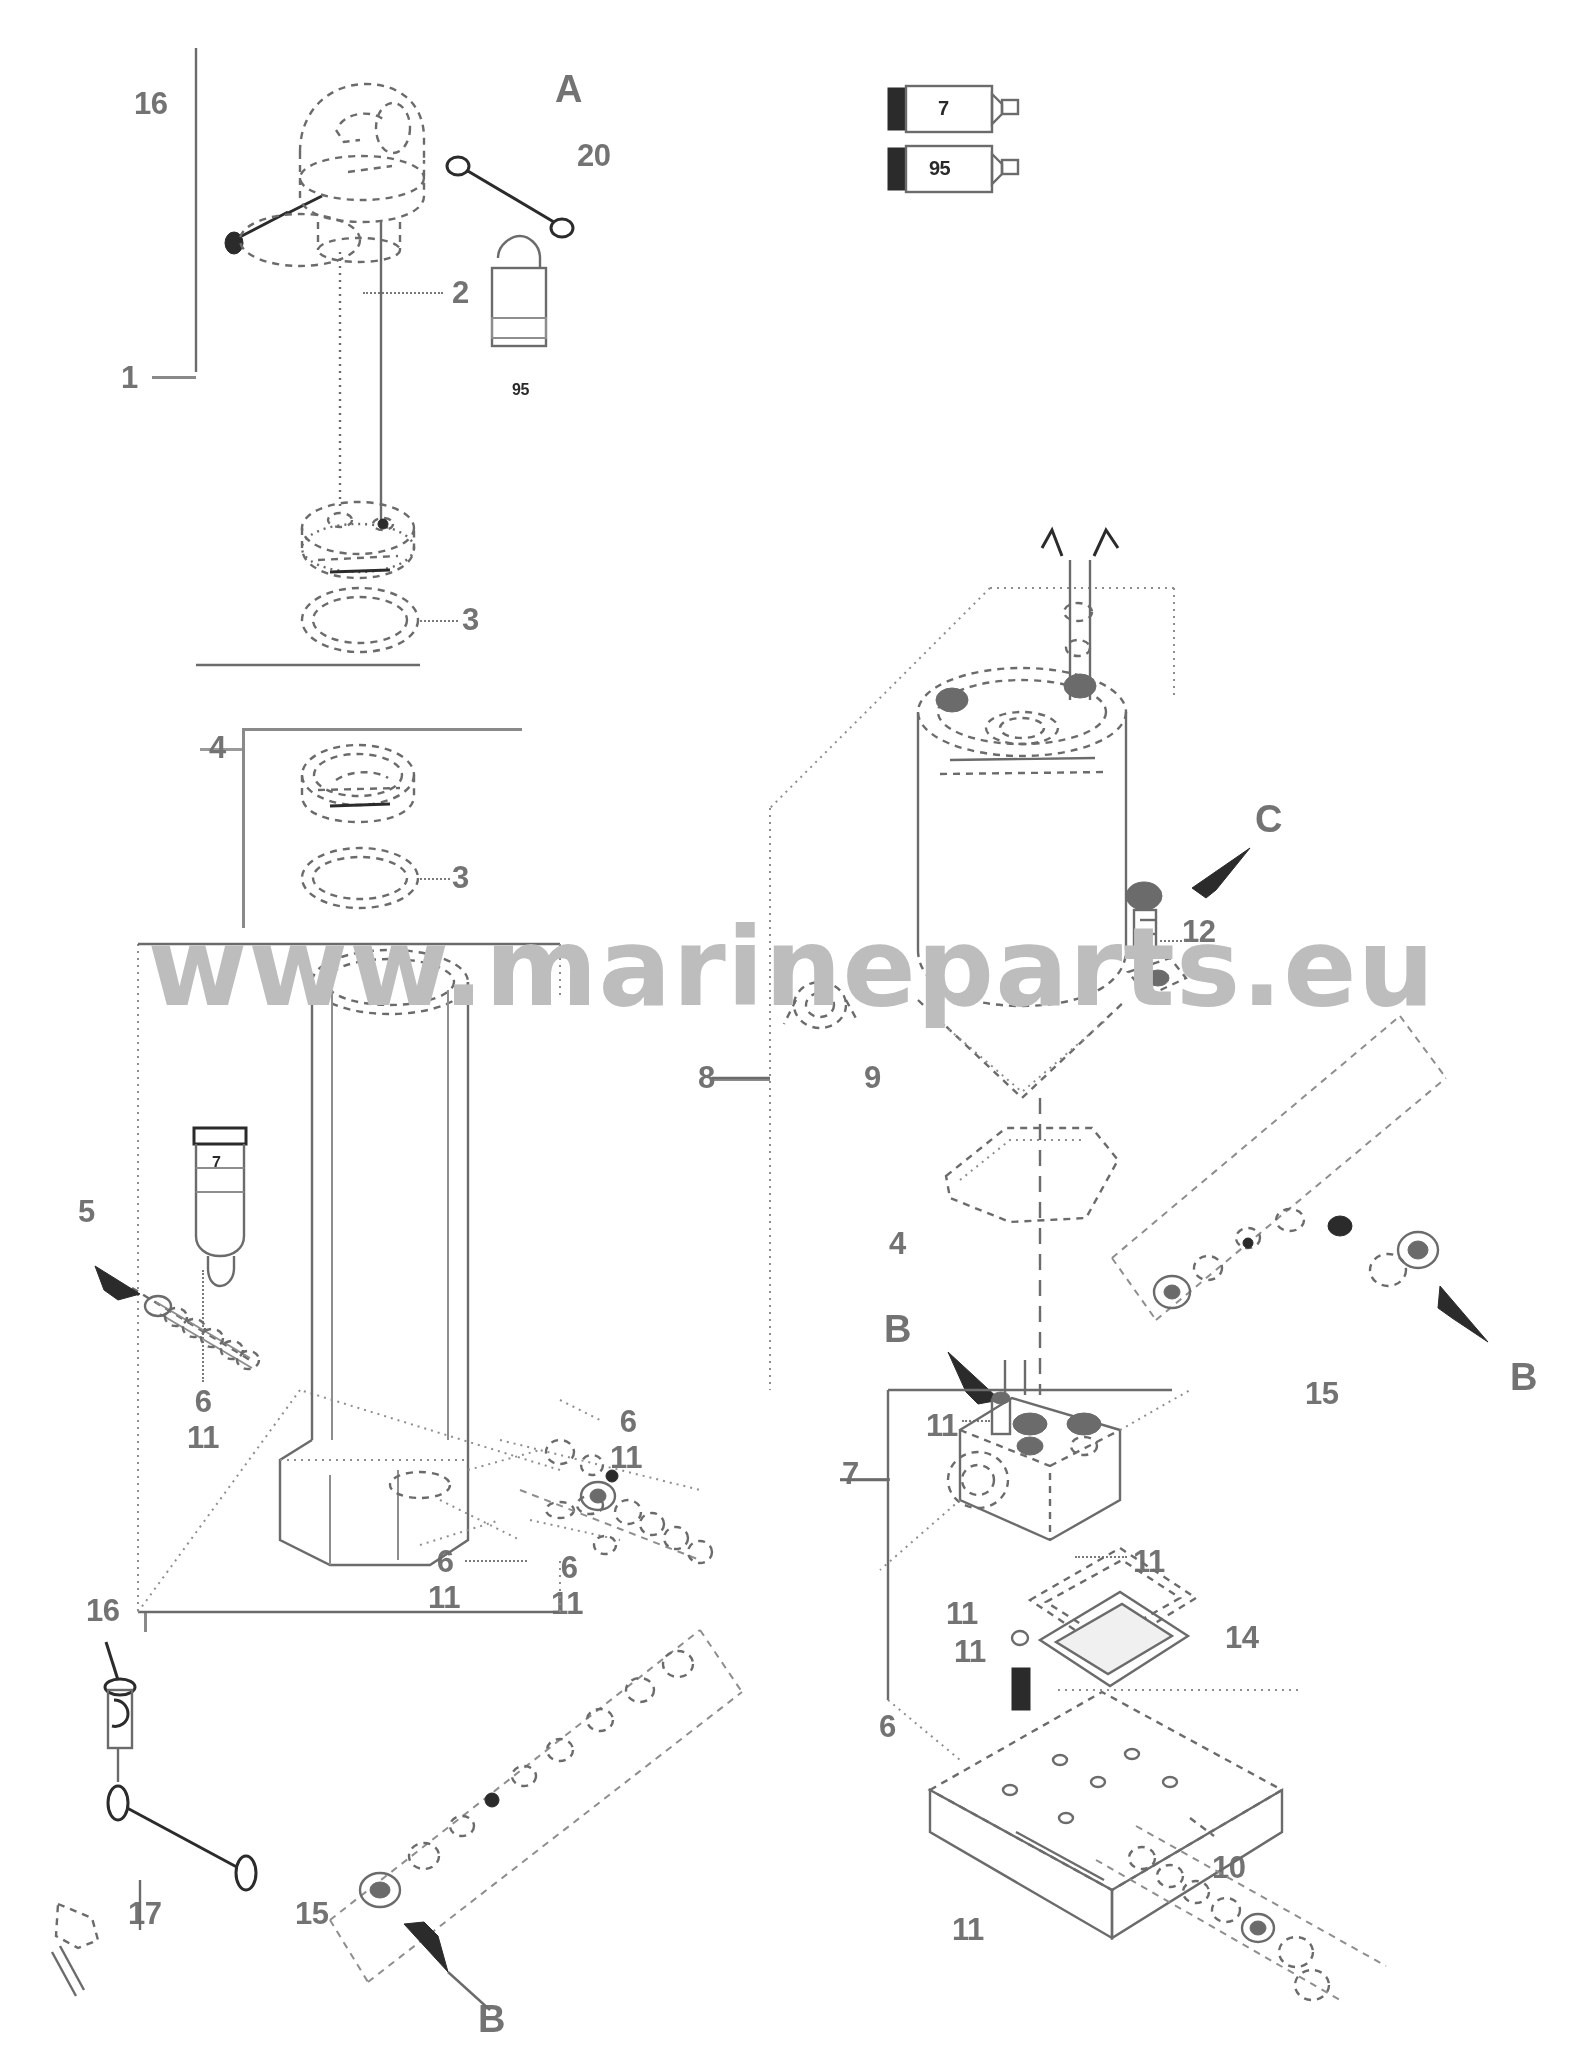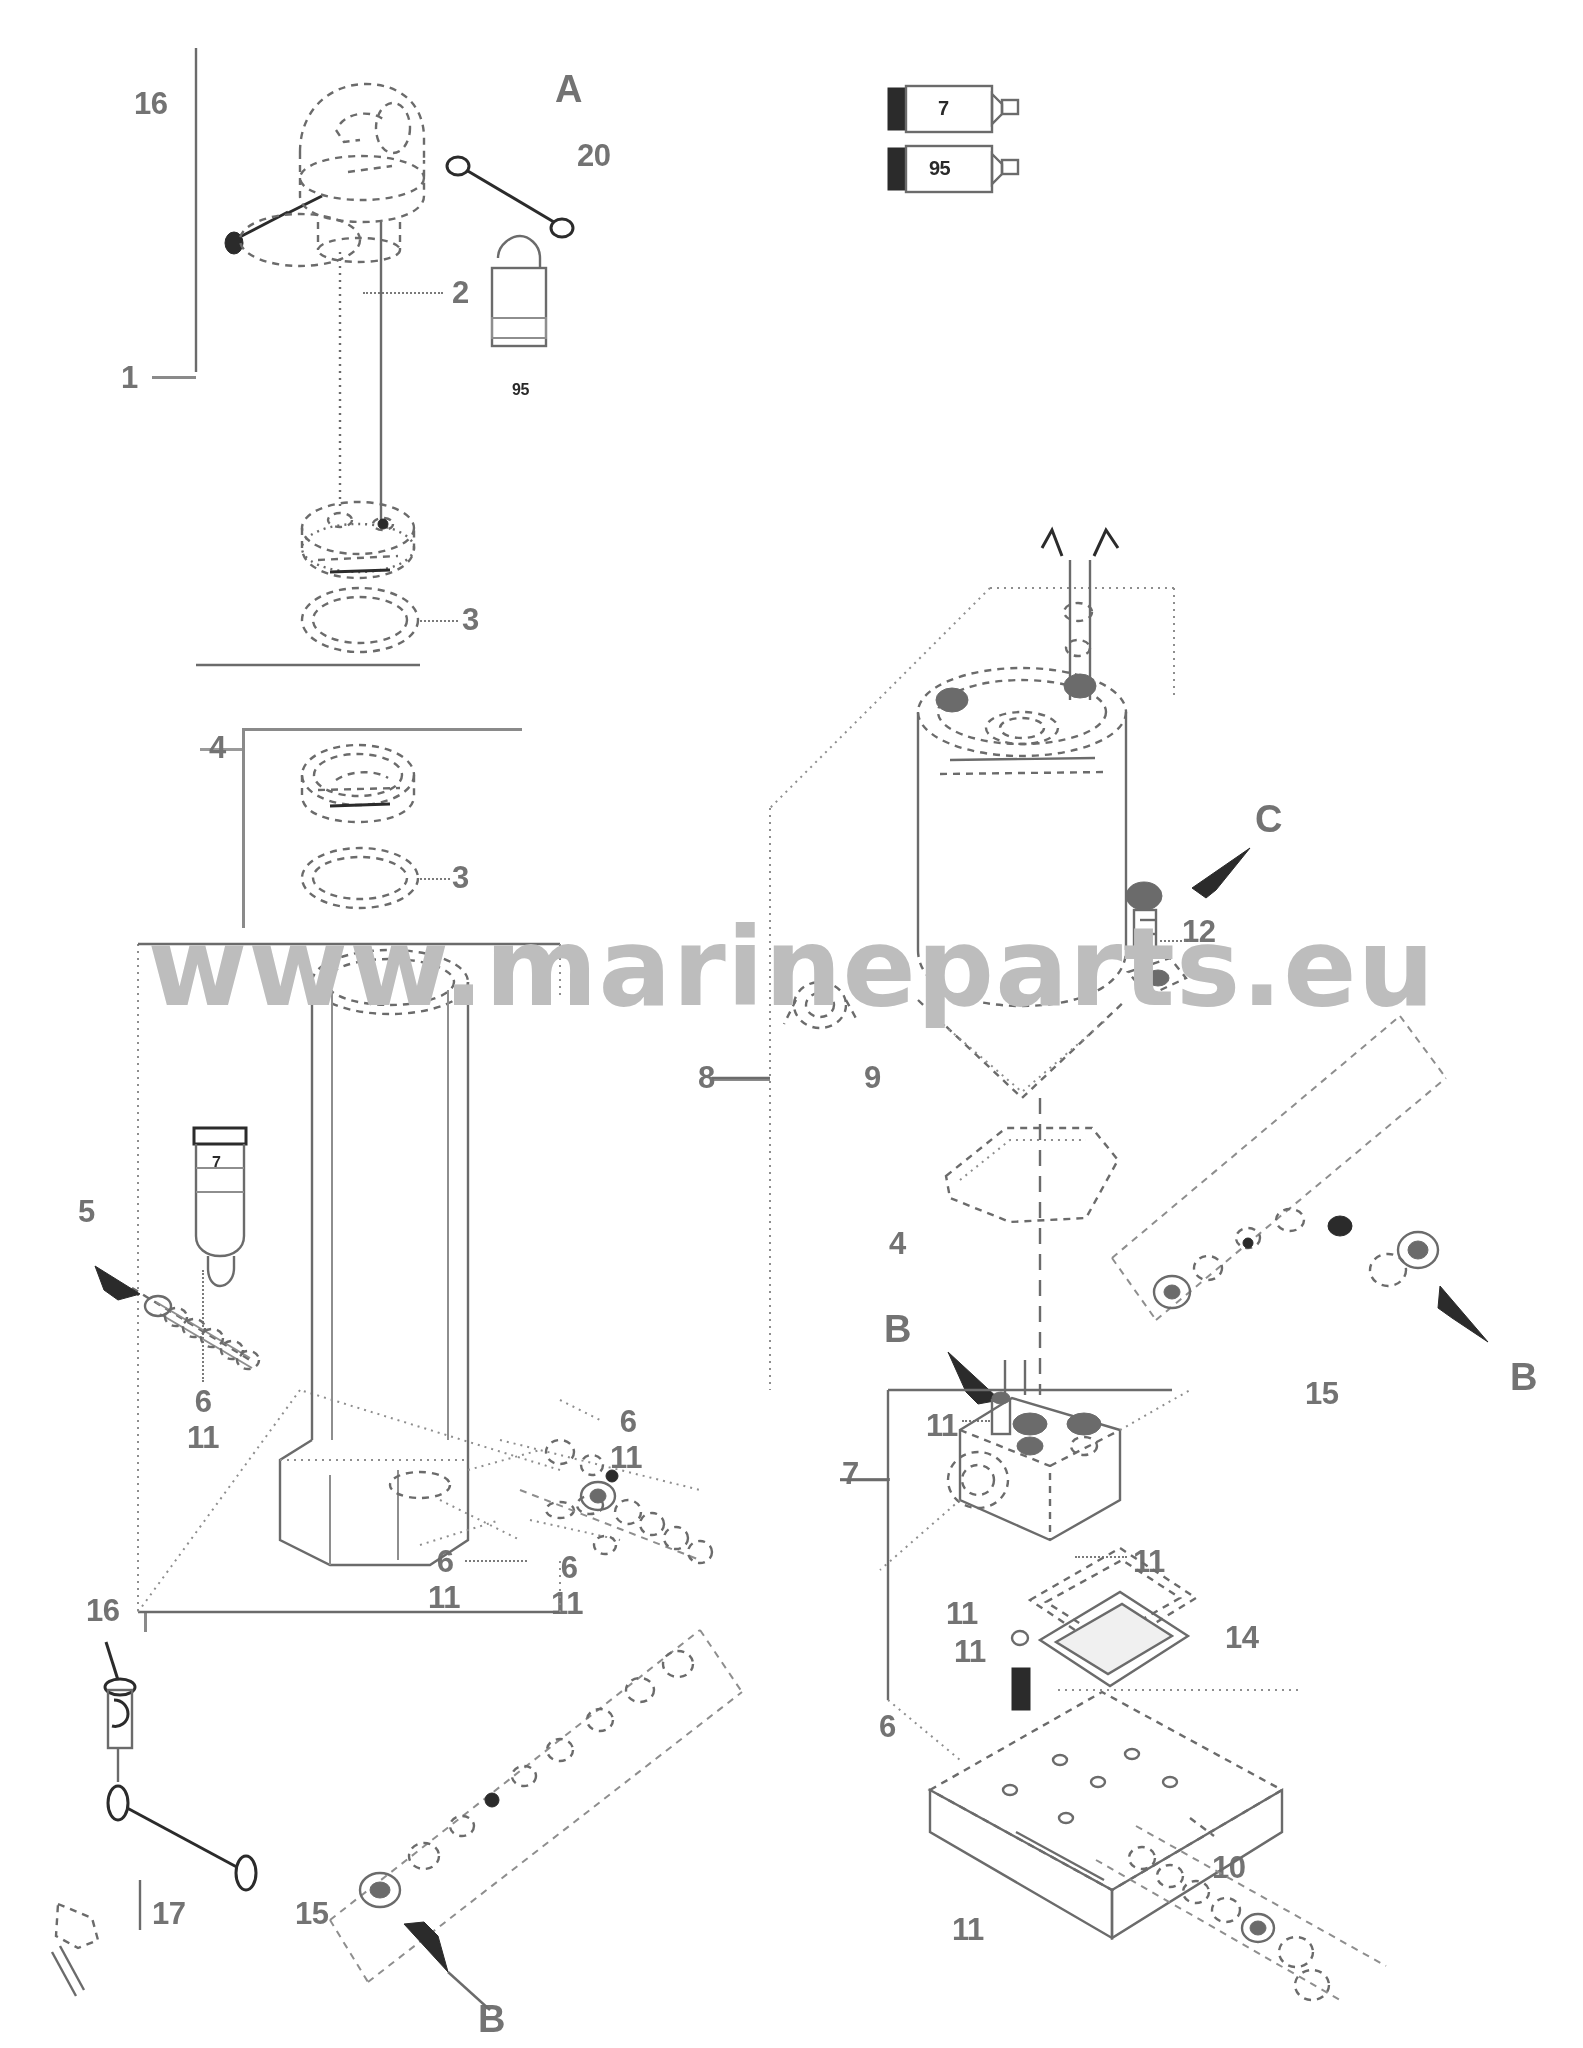--- a/index.html
+++ b/index.html
@@ -474,21 +474,21 @@
   <div class="lbl num2" style="left:430px; top:1546px; width:30px;">6</div>
   <div class="lbl num2" style="left:422px; top:1582px; width:44px;">11</div>
 
   <div class="lbl num2" style="left:554px; top:1552px; width:30px;">6</div>
   <div class="lbl num2" style="left:545px; top:1588px; width:44px;">11</div>
 
   <div class="lbl num2" style="left:613px; top:1406px; width:30px;">6</div>
   <div class="lbl num2" style="left:604px; top:1442px; width:44px;">11</div>
 
   <div class="lbl num" style="left:86px; top:1595px;">16</div>
-  <div class="lbl num" style="left:152px; top:1898px;">17</div>
+  <div class="lbl num" style="left:128px; top:1898px;">17</div>
   <div class="lbl num" style="left:295px; top:1898px;">15</div>
   <div class="lbl alpha" style="left:478px; top:2000px;">B</div>
 
   <div class="lbl alpha" style="left:1255px; top:800px;">C</div>
   <div class="lbl num" style="left:1182px; top:916px;">12</div>
   <div class="lbl num" style="left:698px; top:1062px;">8</div>
   <div class="lbl num" style="left:864px; top:1062px;">9</div>
   <div class="lbl num" style="left:889px; top:1228px;">4</div>
   <div class="lbl alpha" style="left:884px; top:1310px;">B</div>
   <div class="lbl num" style="left:1305px; top:1378px;">15</div>

